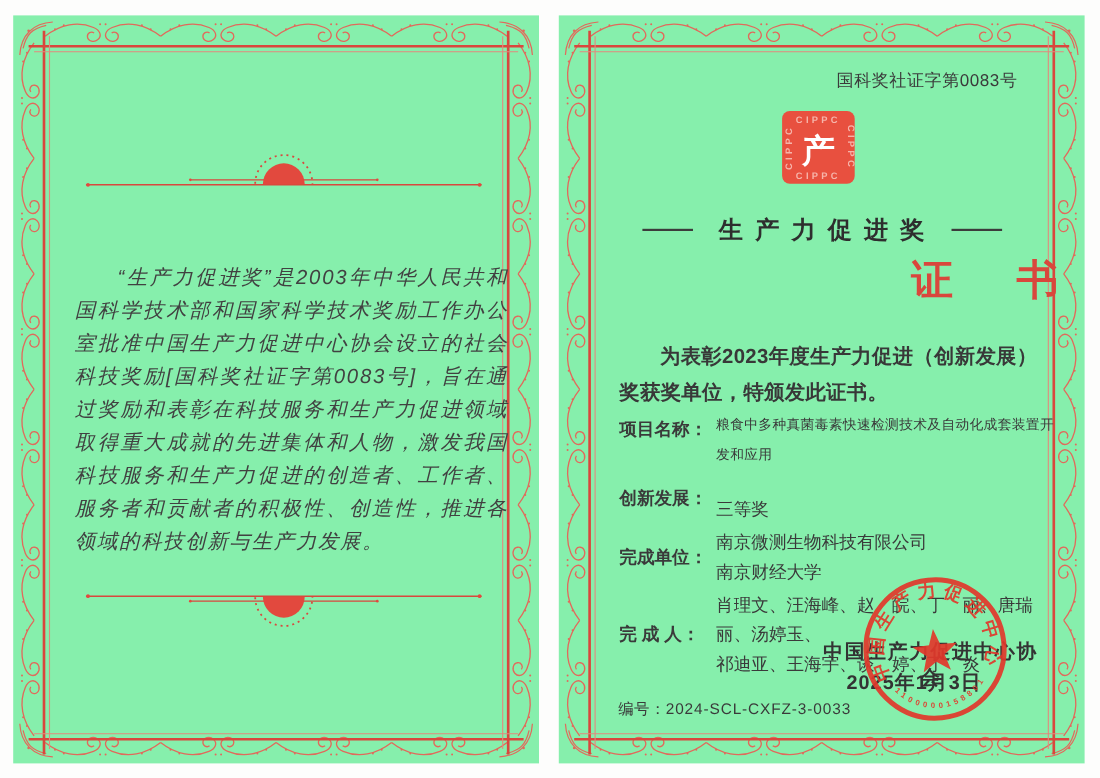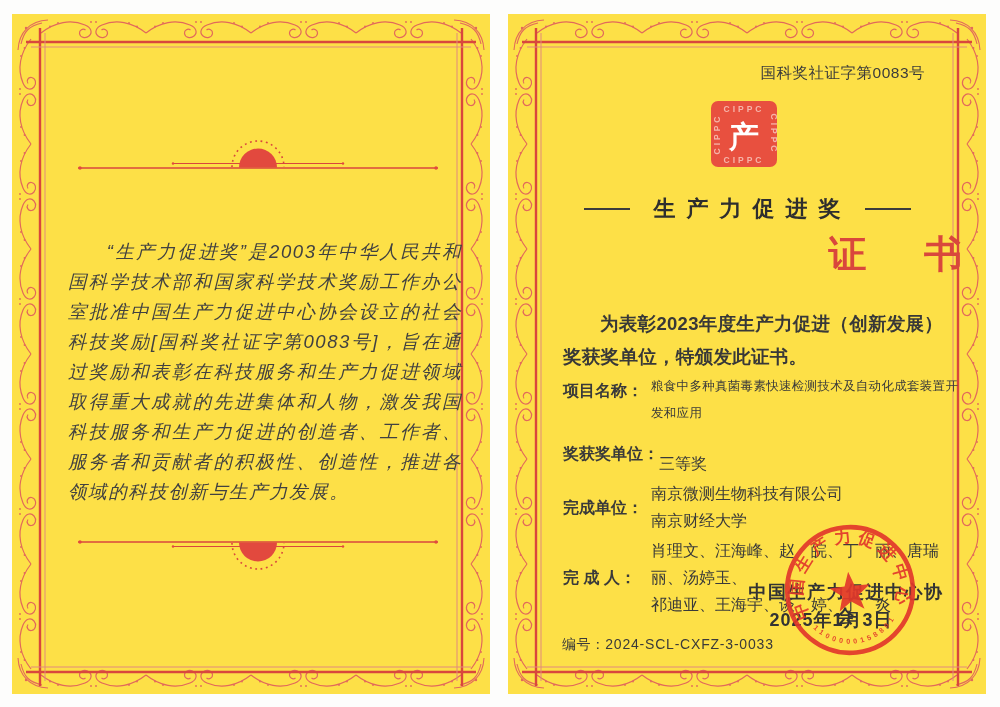--- a/index.html
+++ b/index.html
@@ -2,21 +2,21 @@
 <html><head>
 <meta charset="utf-8">
 <style>
   html,body{margin:0;padding:0;}
   body{
     width:1000px;height:707px;position:relative;overflow:hidden;
     background:#fdfdfc;
     font-family:"Liberation Sans", sans-serif;
     color:#3f3f3f;
   }
-  .page{position:absolute;top:14px;width:478px;height:680px;background:#fde047;}
+  .page{position:absolute;top:14px;width:478px;height:680px;background:#86efac;}
   .page.left{left:12px;}
   .page.right{left:508px;}
   .frame-svg{position:absolute;left:0;top:0;width:478px;height:680px;pointer-events:none;}
 
   
   .divider{position:absolute;left:66px;width:360px;height:48px;}
   .divider.top{top:120px;}
   .divider.bottom{top:514px;}
   .intro{
     position:absolute;left:56px;right:28px;top:204px;
@@ -167,21 +167,21 @@
   <div class="cert-title">证 书</div>
 
   <p class="citation">为表彰2023年度生产力促进（创新发展）奖获奖单位，特颁发此证书。</p>
 
   <div class="fields">
     <div class="frow">
       <span class="flabel">项目名称：</span>
       <span class="fvalue small">粮食中多种真菌毒素快速检测技术及自动化成套装置开发和应用</span>
     </div>
     <div class="frow">
-      <span class="flabel">奖获奖单位：</span>
+      <span class="flabel">创新发展：</span>
       <span class="fvalue">三等奖</span>
     </div>
     <div class="frow">
       <span class="flabel">完成单位：</span>
       <span class="vlines">
         <div>南京微测生物科技有限公司</div>
         <div>南京财经大学</div>
       </span>
     </div>
     <div class="frow">

